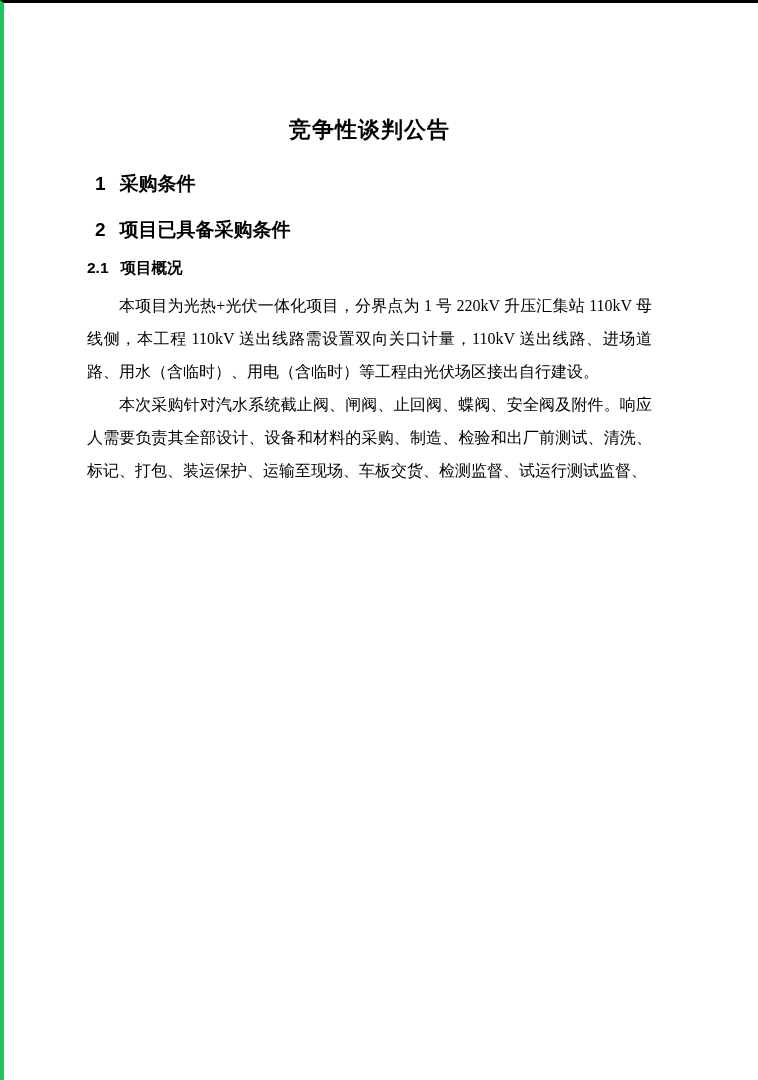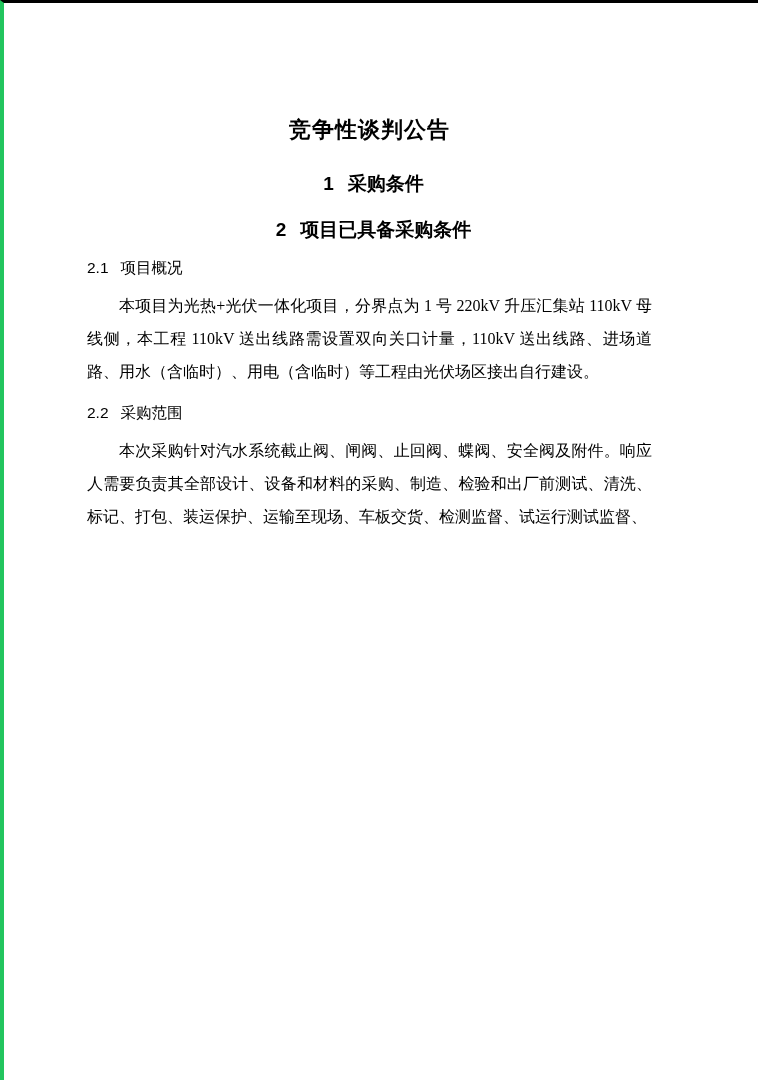--- a/index.html
+++ b/index.html
@@ -28,27 +28,26 @@
     font-size: 22px;
     line-height: 30px;
     letter-spacing: 1px;
   }
   .h-main {
     margin: 20px 0 12px 8px;
     font-family: "Liberation Sans", "DejaVu Sans", sans-serif;
     font-weight: bold;
     font-size: 19px;
     line-height: 26px;
-    text-align: center;
   }
   .h-main .hnum { display: inline-block; margin-right: 14px; }
   .h-sub {
     margin: 14px 0 10px 0;
     font-family: "Liberation Sans", "DejaVu Sans", sans-serif;
-    font-weight: 400;
+    font-weight: 700;
     font-size: 15.5px;
     line-height: 22px;
   }
   .h-sub .hnum { display: inline-block; margin-right: 12px; }
   .para {
     margin: 0;
     font-size: 16px;
     line-height: 33px;
     text-align: justify;
     text-indent: 2em;
@@ -74,19 +73,16 @@
   <h2 class="h-main">
     <span class="hnum">2</span><span class="htext">项目已具备采购条件</span>
   </h2>
 
   <h3 class="h-sub">
     <span class="hnum">2.1</span><span class="htext">项目概况</span>
   </h3>
 
   <p class="para">本项目为光热+光伏一体化项目，分界点为 1 号 220kV 升压汇集站 110kV 母线侧，本工程 110kV 送出线路需设置双向关口计量，110kV 送出线路、进场道路、用水（含临时）、用电（含临时）等工程由光伏场区接出自行建设。</p>
 
-  <h3 class="h-sub">
-    <span class="hnum">2.2</span><span class="htext">采购范围</span>
-  </h3>
 
   <p class="para">本次采购针对汽水系统截止阀、闸阀、止回阀、蝶阀、安全阀及附件。响应人需要负责其全部设计、设备和材料的采购、制造、检验和出厂前测试、清洗、标记、打包、装运保护、运输至现场、车板交货、检测监督、试运行测试监督、</p>
 
 </div>
 
 </body></html>

